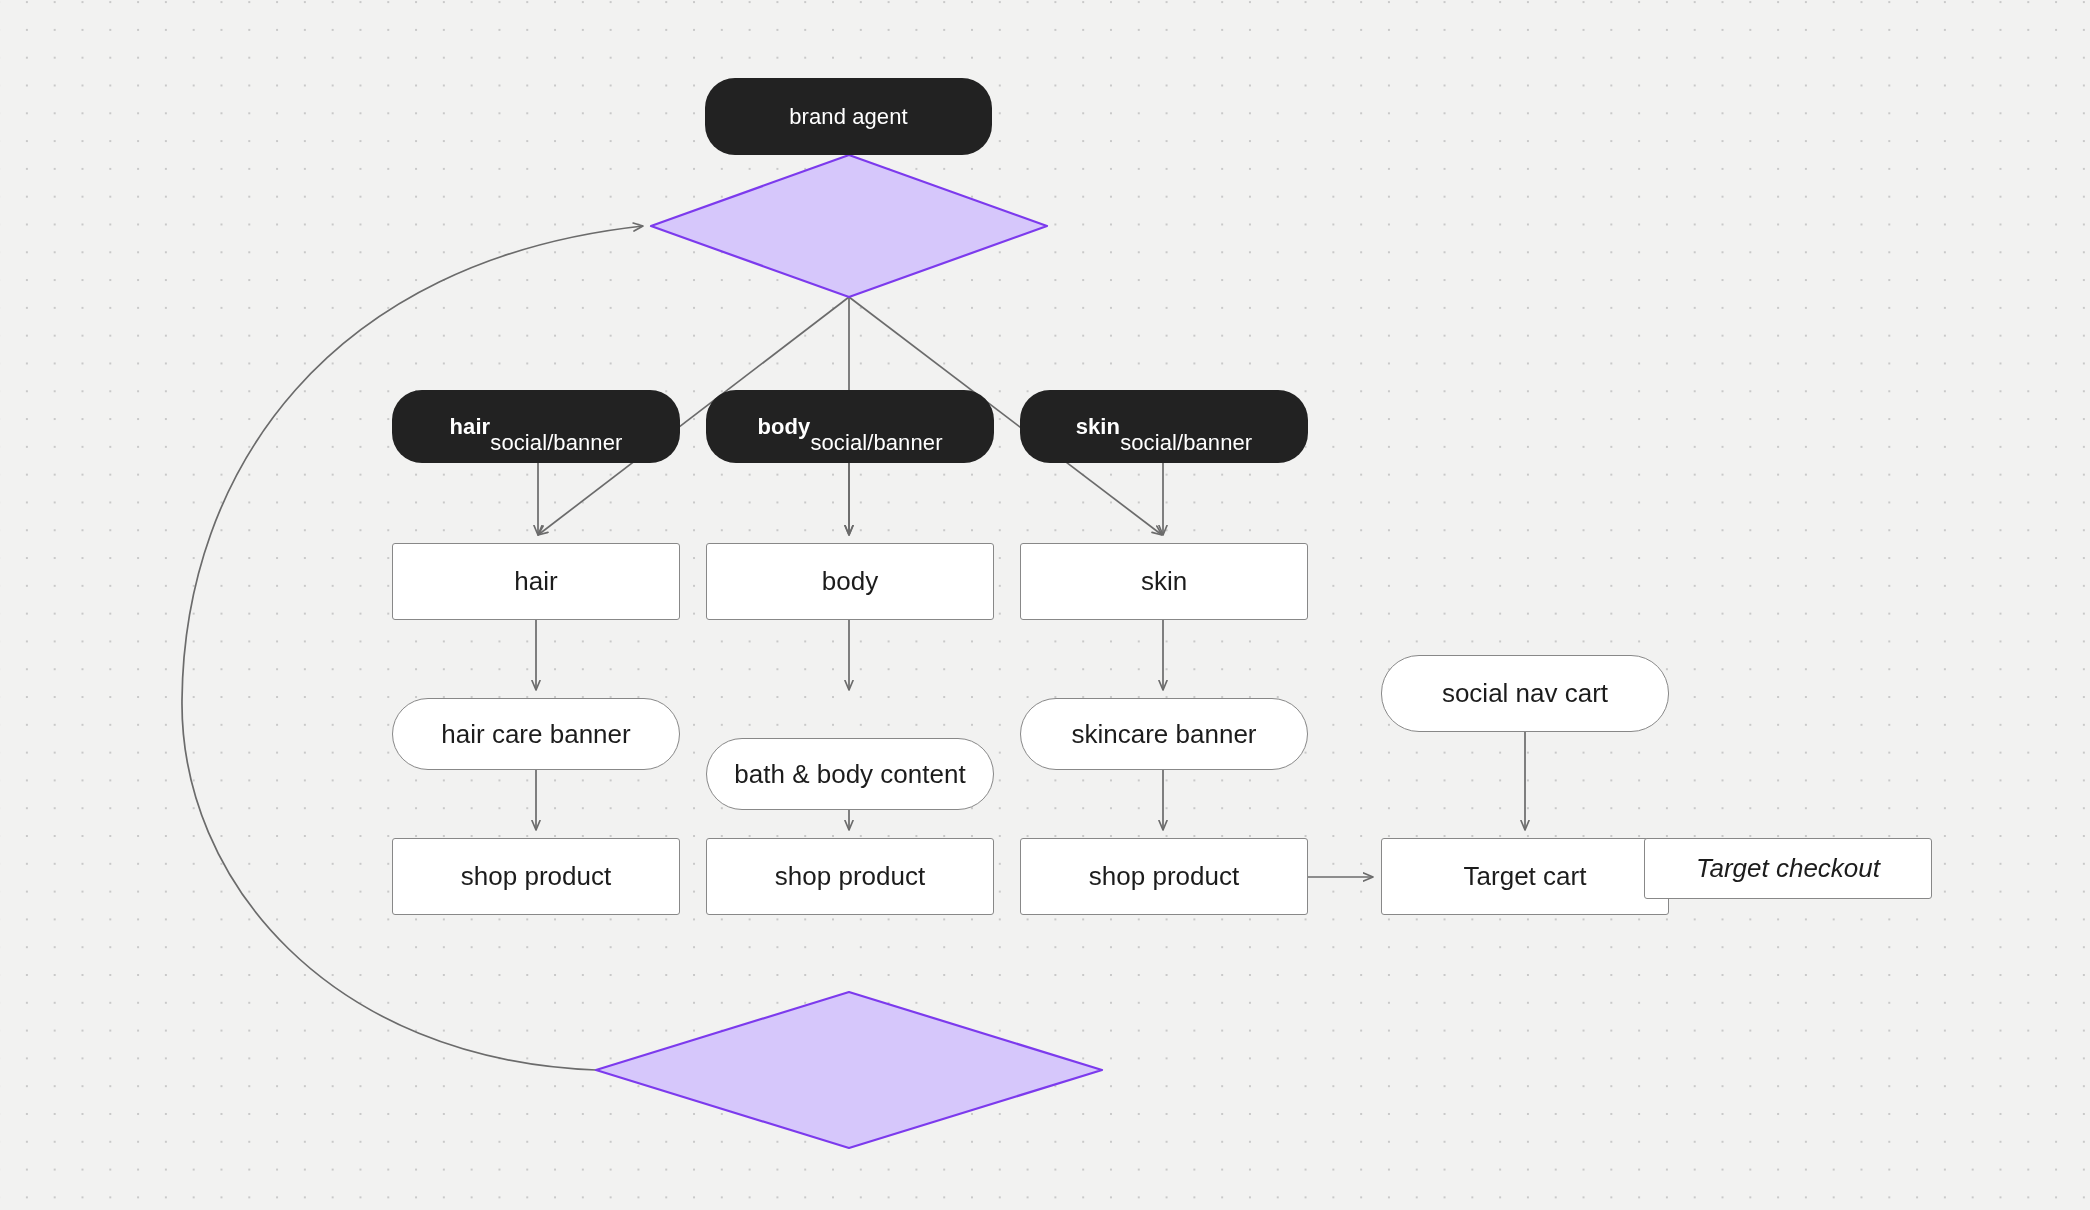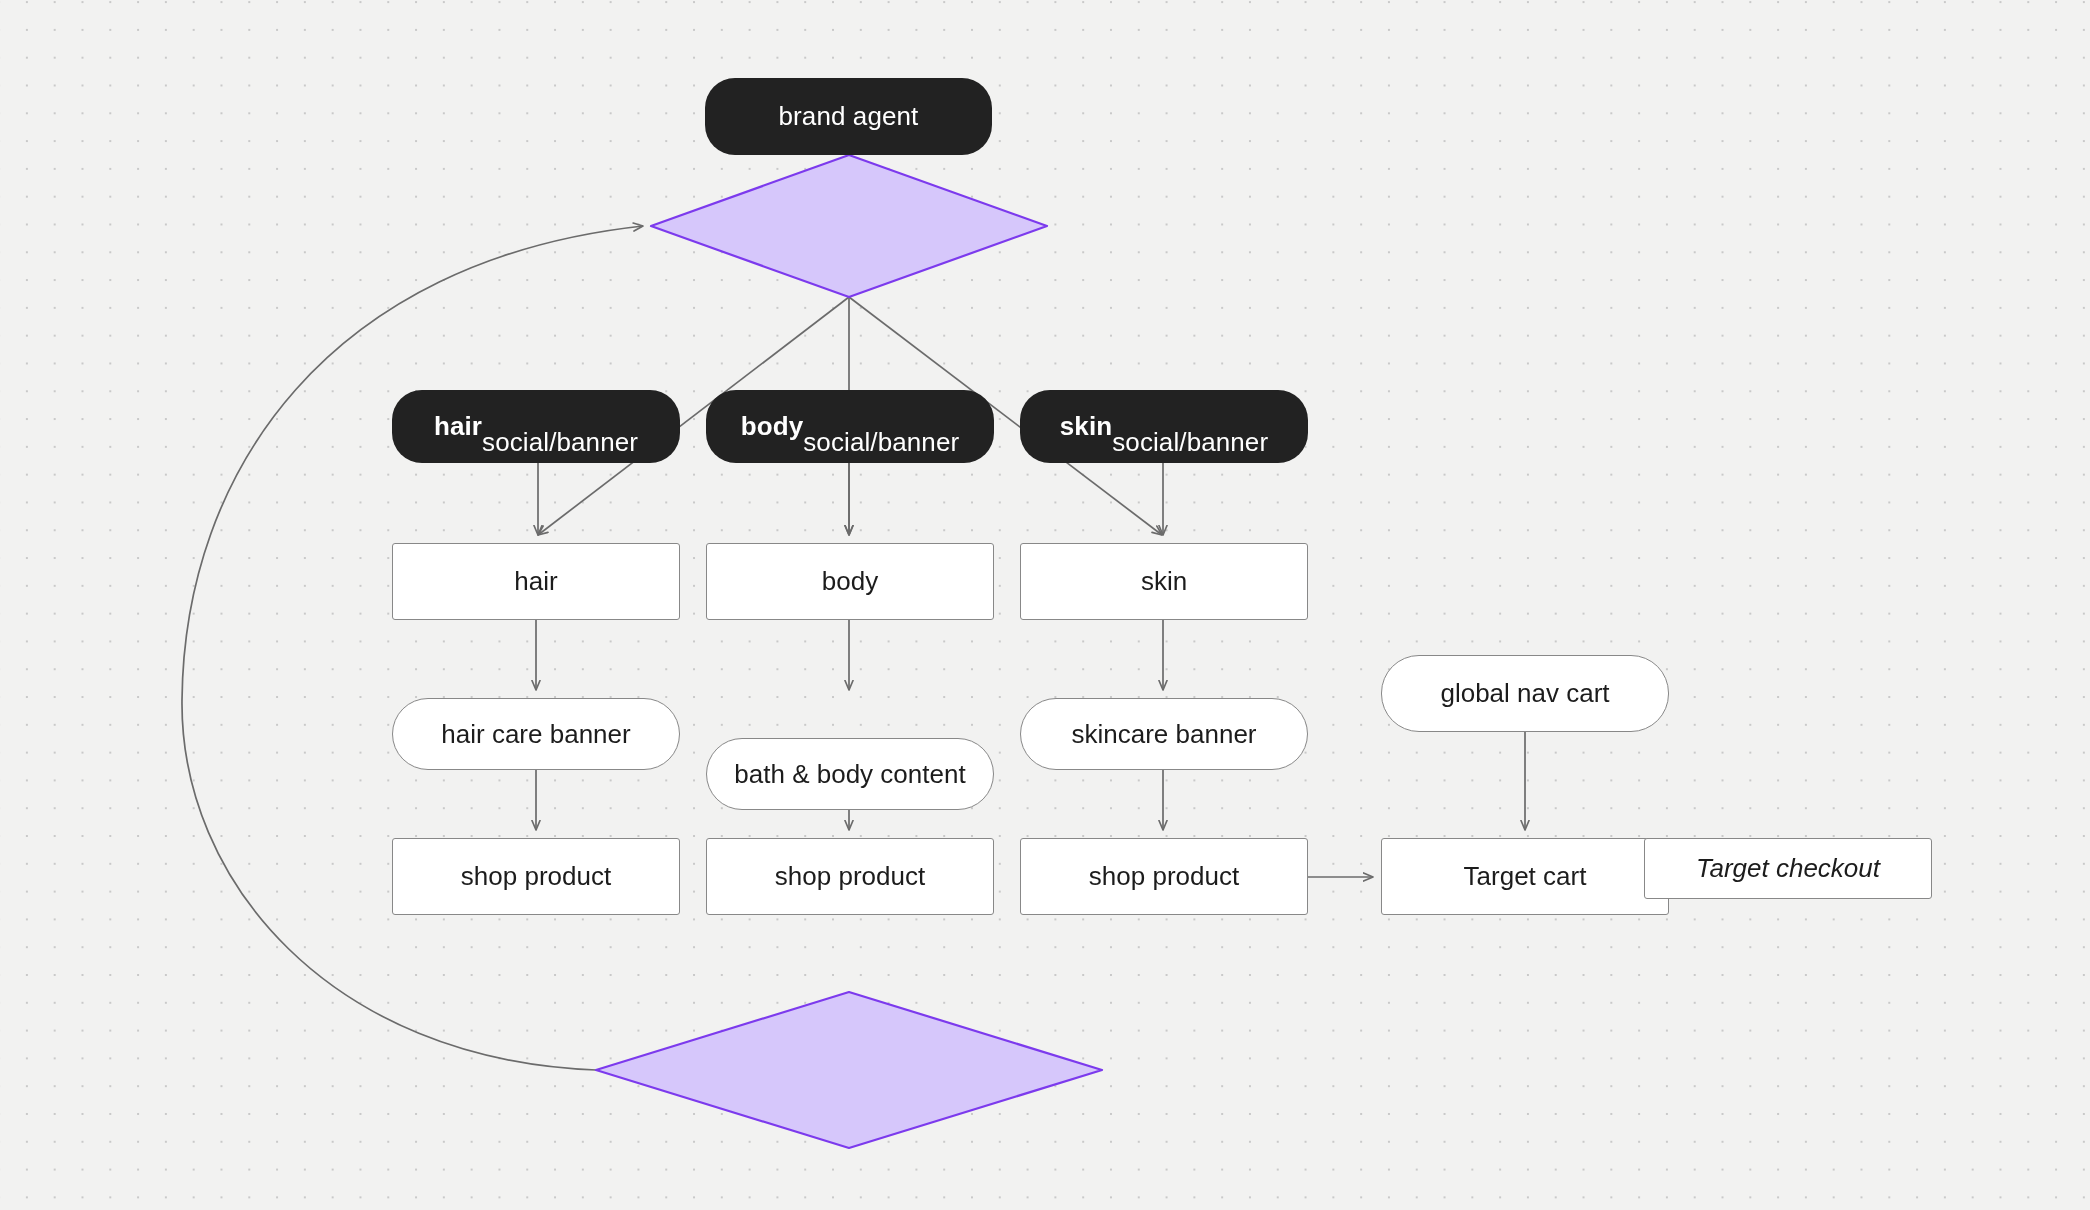--- a/index.html
+++ b/index.html
@@ -14,21 +14,21 @@
     overflow:hidden;
     position:relative;
   }
   #canvas{position:absolute;left:0;top:0;width:2090px;height:1210px;}
   #edges{position:absolute;left:0;top:0;width:2090px;height:1210px;pointer-events:none;z-index:1;}
 
   .node{position:absolute;display:flex;align-items:center;justify-content:center;
         box-sizing:border-box;text-align:center;z-index:2;}
 
   
-  .pill{background:#222222;color:#ffffff;border-radius:30px;font-size:26px;
+  .pill{background:#222222;color:#ffffff;border-radius:30px;font-size:22px;
         letter-spacing:.1px;}
   .pill b{font-weight:700;}
   .pill span.rest{font-weight:400;margin-top:32px;}
 
   
   .rect{background:#ffffff;border:1.6px solid #888888;border-radius:3px;
         color:#1c1c1c;font-size:26px;}
 
   
   .round{background:#ffffff;border:1.6px solid #888888;border-radius:38px;
@@ -119,21 +119,21 @@
     <span>hair care banner</span>
   </div>
   <div class="node round" style="left:706px;top:738px;width:288px;height:72px;">
     <span>bath &amp; body content</span>
   </div>
   <div class="node round" style="left:1020px;top:698px;width:288px;height:72px;">
     <span>skincare banner</span>
   </div>
 
   <div class="node round" style="left:1381px;top:655px;width:288px;height:77px;">
-    <span>global nav cart</span>
+    <span>social nav cart</span>
   </div>
 
   <div class="node rect" style="left:392px;top:838px;width:288px;height:77px;">
     <span>shop product</span>
   </div>
   <div class="node rect" style="left:706px;top:838px;width:288px;height:77px;">
     <span>shop product</span>
   </div>
   <div class="node rect" style="left:1020px;top:838px;width:288px;height:77px;">
     <span>shop product</span>

